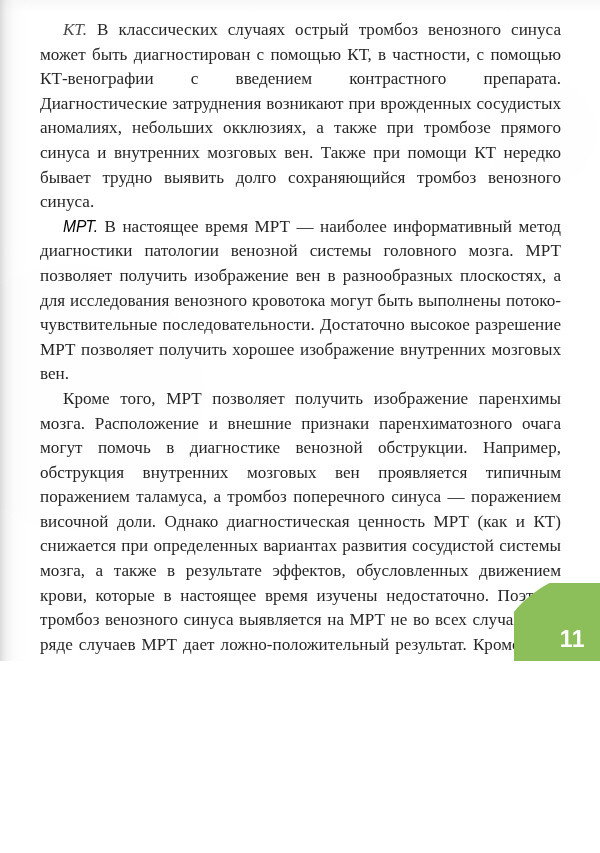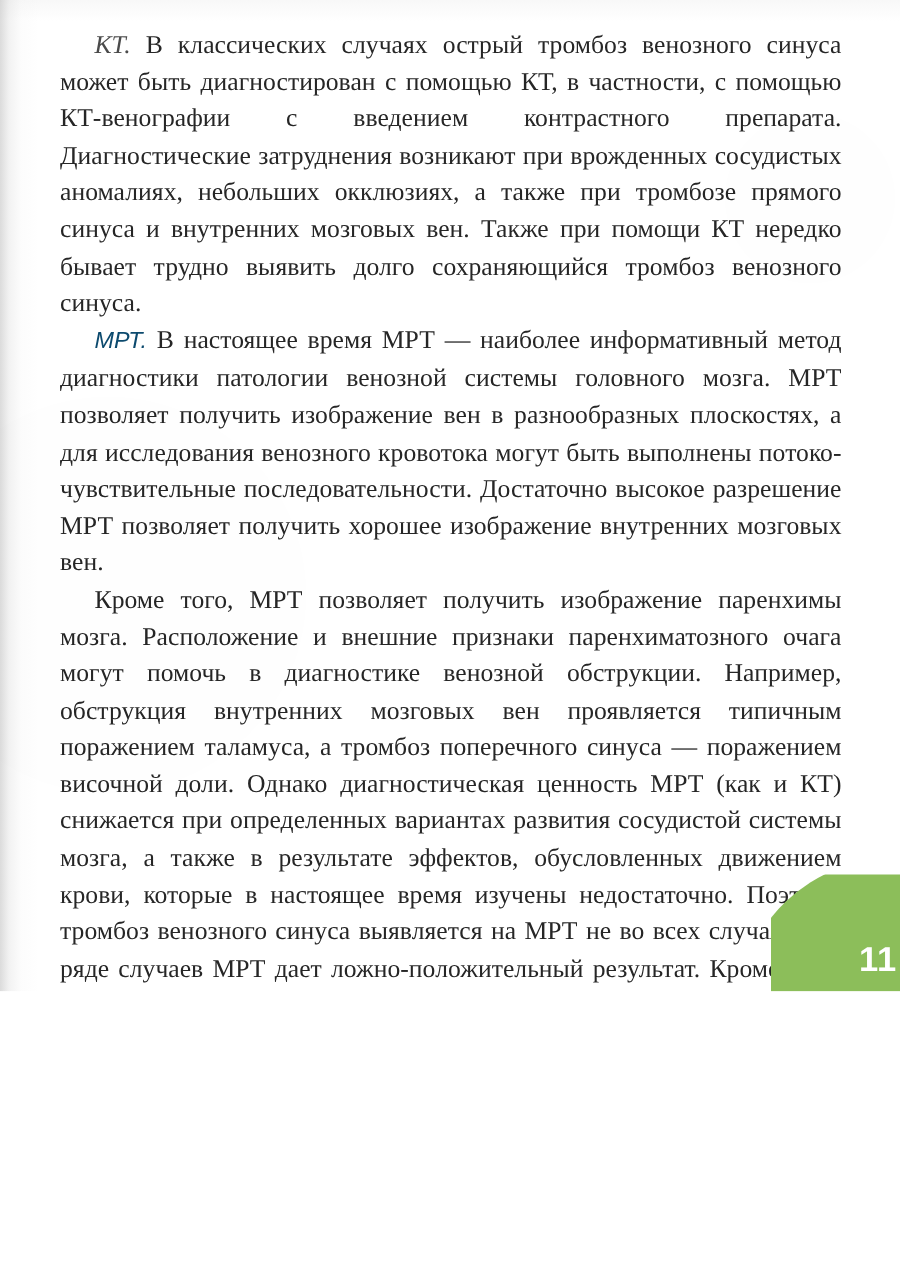--- a/index.html
+++ b/index.html
@@ -57,21 +57,21 @@
   
   .lead-serif-italic {
     font-family: "Liberation Serif", "DejaVu Serif", serif;
     font-style: italic;
     color: #4b4b4b;
   }
   .lead-sans-italic {
     font-family: "Liberation Sans", "DejaVu Sans", sans-serif;
     font-style: italic;
     font-size: 15.6px;
-    color: #0c4a6e;
+    color: #000000;
   }
   .heading-green {
     font-family: "Liberation Sans", "DejaVu Sans", sans-serif;
     font-style: italic;
     font-size: 18px;
     color: #6f9c56;
     letter-spacing: 0.1px;
   }
   
   .corner-wedge {
@@ -87,21 +87,21 @@
     position: absolute;
     right: -18px;
     bottom: -30px;
     width: 126px;
     height: 120px;
     background: #8cbe5a;
     border-radius: 86% 0 0 0;
   }
   .page-number {
     position: absolute;
-    right: 2px;
+    right: 15px;
     bottom: 10px;
     color: #ffffff;
     font-family: "Liberation Sans", "DejaVu Sans", sans-serif;
     font-weight: bold;
     font-size: 23px;
     letter-spacing: 0.5px;
     line-height: 1;
   }
   .paper-noise {
     position: absolute;

